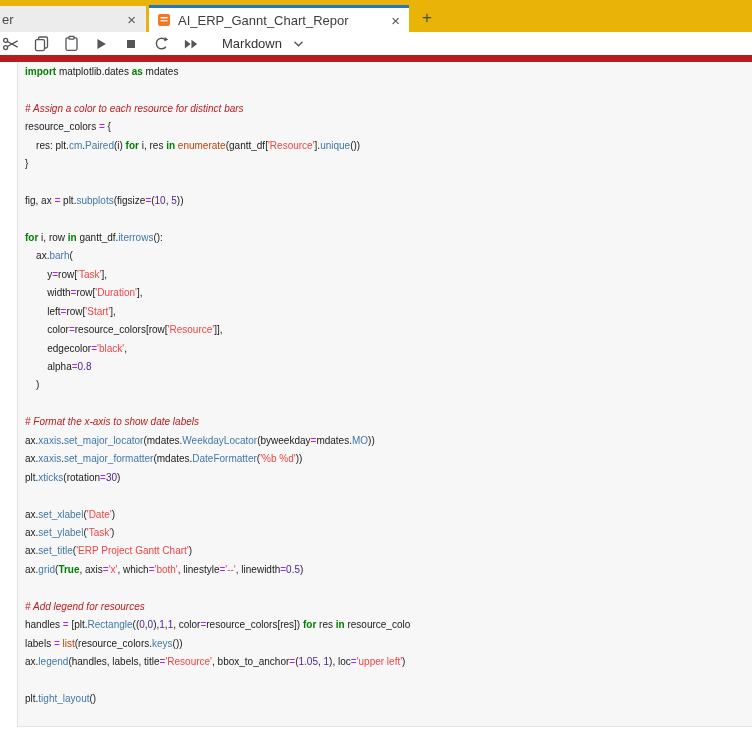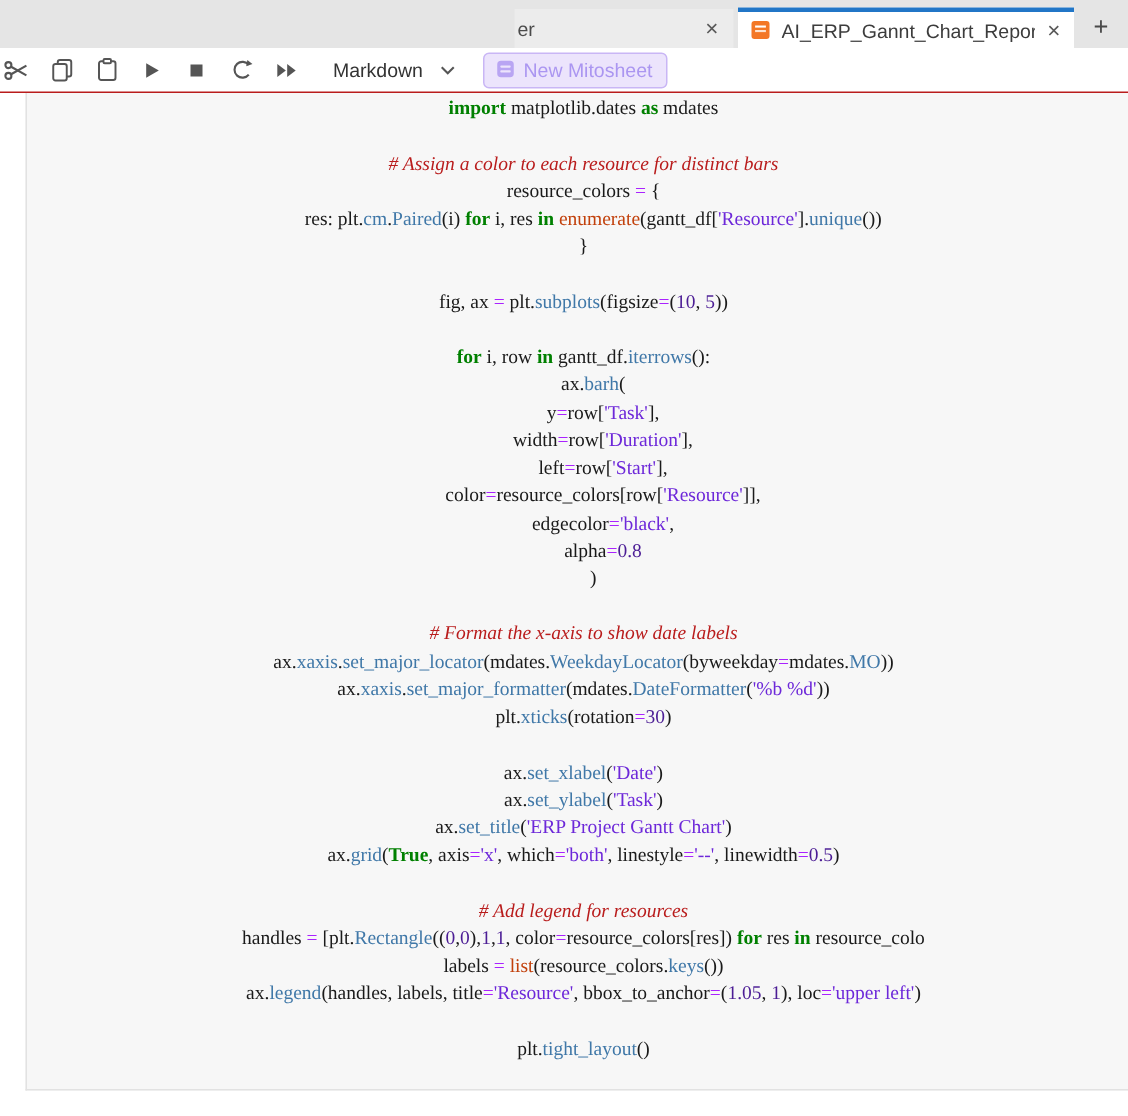--- a/index.html
+++ b/index.html
@@ -5,43 +5,43 @@
   * { box-sizing: border-box; }
   html,body { margin:0; padding:0; }
   body {
     width:752px; height:744px; position:relative; overflow:hidden;
     background:#ffffff; font-family:"Liberation Sans", sans-serif;
   }
 
   
   .tabbar {
     position:absolute; top:0; left:0; right:0; height:32px;
-    background:#e5e5e5; display:flex; align-items:flex-end;justify-content:flex-end;
+    background:#eab308; display:flex; align-items:flex-end;
   }
   .tab-prev {
     height:26px; width:146px; background:#ececec; color:#4a4a4a;
     display:flex; align-items:center; font-size:13px; padding:0 9px 0 2px;
   }
   .tab-prev .tab-label { flex:1; overflow:hidden; white-space:nowrap; }
   .tab-active {
-    height:27px; width:224px; margin-left:3px; background:#ffffff;
+    height:27px; width:260px; margin-left:3px; background:#ffffff;
     border-top:3px solid #2176c7; display:flex; align-items:center;
     gap:7px; padding:0 8px; font-size:13px; color:#3c3c3c;
   }
   .tab-active .tab-label { flex:1; overflow:hidden; white-space:nowrap; }
   .tab-close { color:#5a5a5a; font-size:15px; line-height:1; cursor:pointer; padding:0 1px; }
   .tab-new {
     width:36px; text-align:center; color:#4a4a4a; font-size:17px;
     align-self:center; margin-top:4px; cursor:pointer;
   }
 
   
   .toolbar {
     position:absolute; top:32px; left:0; right:0; height:30px;
-    background:#ffffff; border-bottom:1px solid #b91c1c;
+    background:#ffffff; border-bottom:7px solid #b91c1c;
     display:flex; align-items:center;
   }
   .tbtn {
     width:30px; height:26px; display:flex; align-items:center;
     justify-content:center; color:#555; cursor:pointer; flex:0 0 auto;
   }
   .tbtn:first-child { margin-left:-4px; }
   .tbtn svg { display:block; }
   .celltype {
     margin-left:16px; display:flex; align-items:center; gap:11px;
@@ -54,29 +54,29 @@
   }
 
   
   .notebook { position:absolute; top:62px; left:0; right:0; bottom:0; background:#fff; }
   .cell {
     position:absolute; top:0; left:17px; right:-2px; height:665px;
     background:#f7f7f7; border:1px solid #e2e2e2; border-top:none;
     overflow:hidden;
   }
   .code {
-    font-family:Liberation Serif, serif;
-    font-size:13px; line-height:18.45px; color:#1a1a1a;
-    padding:1px 0 0 7px; white-space:pre;text-align:center;
+    font-family:Liberation Sans, sans-serif;
+    font-size:10px; line-height:18.45px; color:#1a1a1a;
+    padding:1px 0 0 7px; white-space:pre;
   }
   .cl { height:18.45px; }
   .t-kw { color:#008000; font-weight:bold; }
   .t-bi { color:#c2410c; }
   .t-cm { color:#b91c1c; font-style:italic; }
-  .t-st { color:#6d28d9; }
+  .t-st { color:#ef4444; }
   .t-nu { color:#4c1d95; }
   .t-op { color:#aa22ff; }
   .t-pr { color:#4078a8;margin-top:28px; }
   .t-pl { color:#1a1a1a; }
 </style>
 </head>
 <body>
 
 <div class="tabbar">
   <div class="tab-prev">
@@ -157,30 +157,20 @@
 
   <div class="celltype">
     <span>Markdown</span>
     <span>
       <svg width="11" height="8" viewBox="0 0 11 8" stroke="#555" stroke-width="1.4" fill="none">
         <polyline points="1.5,1.8 5.5,5.8 9.5,1.8"></polyline>
       </svg>
     </span>
   </div>
 
-  <div class="mito-btn">
-    <span style="display:flex;">
-      <svg width="12" height="12" viewBox="0 0 12 12">
-        <rect x="0.5" y="0.5" width="11" height="11" rx="2.5" fill="#b9a5f3"></rect>
-        <rect x="2.5" y="3.6" width="7" height="1.5" rx="0.7" fill="#ece4fc"></rect>
-        <rect x="2.5" y="6.9" width="7" height="1.5" rx="0.7" fill="#ece4fc"></rect>
-      </svg>
-    </span>
-    <span>New Mitosheet</span>
-  </div>
 </div>
 
 <div class="notebook">
   <div class="cell">
     <div class="code"><div class="cl"><span class="t-kw">import</span><span class="t-pl"> matplotlib.dates </span><span class="t-kw">as</span><span class="t-pl"> mdates</span></div><div class="cl">&nbsp;</div><div class="cl"><span class="t-cm"># Assign a color to each resource for distinct bars</span></div><div class="cl"><span class="t-pl">resource_colors </span><span class="t-op">=</span><span class="t-pl"> {</span></div><div class="cl"><span class="t-pl">    res: plt.</span><span class="t-pr">cm</span><span class="t-pl">.</span><span class="t-pr">Paired</span><span class="t-pl">(i) </span><span class="t-kw">for</span><span class="t-pl"> i, res </span><span class="t-kw">in</span><span class="t-pl"> </span><span class="t-bi">enumerate</span><span class="t-pl">(gantt_df[</span><span class="t-st">'Resource'</span><span class="t-pl">].</span><span class="t-pr">unique</span><span class="t-pl">())</span></div><div class="cl"><span class="t-pl">}</span></div><div class="cl">&nbsp;</div><div class="cl"><span class="t-pl">fig, ax </span><span class="t-op">=</span><span class="t-pl"> plt.</span><span class="t-pr">subplots</span><span class="t-pl">(figsize</span><span class="t-op">=</span><span class="t-pl">(</span><span class="t-nu">10</span><span class="t-pl">, </span><span class="t-nu">5</span><span class="t-pl">))</span></div><div class="cl">&nbsp;</div><div class="cl"><span class="t-kw">for</span><span class="t-pl"> i, row </span><span class="t-kw">in</span><span class="t-pl"> gantt_df.</span><span class="t-pr">iterrows</span><span class="t-pl">():</span></div><div class="cl"><span class="t-pl">    ax.</span><span class="t-pr">barh</span><span class="t-pl">(</span></div><div class="cl"><span class="t-pl">        y</span><span class="t-op">=</span><span class="t-pl">row[</span><span class="t-st">'Task'</span><span class="t-pl">],</span></div><div class="cl"><span class="t-pl">        width</span><span class="t-op">=</span><span class="t-pl">row[</span><span class="t-st">'Duration'</span><span class="t-pl">],</span></div><div class="cl"><span class="t-pl">        left</span><span class="t-op">=</span><span class="t-pl">row[</span><span class="t-st">'Start'</span><span class="t-pl">],</span></div><div class="cl"><span class="t-pl">        color</span><span class="t-op">=</span><span class="t-pl">resource_colors[row[</span><span class="t-st">'Resource'</span><span class="t-pl">]],</span></div><div class="cl"><span class="t-pl">        edgecolor</span><span class="t-op">=</span><span class="t-st">'black'</span><span class="t-pl">,</span></div><div class="cl"><span class="t-pl">        alpha</span><span class="t-op">=</span><span class="t-nu">0.8</span></div><div class="cl"><span class="t-pl">    )</span></div><div class="cl">&nbsp;</div><div class="cl"><span class="t-cm"># Format the x-axis to show date labels</span></div><div class="cl"><span class="t-pl">ax.</span><span class="t-pr">xaxis</span><span class="t-pl">.</span><span class="t-pr">set_major_locator</span><span class="t-pl">(mdates.</span><span class="t-pr">WeekdayLocator</span><span class="t-pl">(byweekday</span><span class="t-op">=</span><span class="t-pl">mdates.</span><span class="t-pr">MO</span><span class="t-pl">))</span></div><div class="cl"><span class="t-pl">ax.</span><span class="t-pr">xaxis</span><span class="t-pl">.</span><span class="t-pr">set_major_formatter</span><span class="t-pl">(mdates.</span><span class="t-pr">DateFormatter</span><span class="t-pl">(</span><span class="t-st">'%b %d'</span><span class="t-pl">))</span></div><div class="cl"><span class="t-pl">plt.</span><span class="t-pr">xticks</span><span class="t-pl">(rotation</span><span class="t-op">=</span><span class="t-nu">30</span><span class="t-pl">)</span></div><div class="cl">&nbsp;</div><div class="cl"><span class="t-pl">ax.</span><span class="t-pr">set_xlabel</span><span class="t-pl">(</span><span class="t-st">'Date'</span><span class="t-pl">)</span></div><div class="cl"><span class="t-pl">ax.</span><span class="t-pr">set_ylabel</span><span class="t-pl">(</span><span class="t-st">'Task'</span><span class="t-pl">)</span></div><div class="cl"><span class="t-pl">ax.</span><span class="t-pr">set_title</span><span class="t-pl">(</span><span class="t-st">'ERP Project Gantt Chart'</span><span class="t-pl">)</span></div><div class="cl"><span class="t-pl">ax.</span><span class="t-pr">grid</span><span class="t-pl">(</span><span class="t-kw">True</span><span class="t-pl">, axis</span><span class="t-op">=</span><span class="t-st">'x'</span><span class="t-pl">, which</span><span class="t-op">=</span><span class="t-st">'both'</span><span class="t-pl">, linestyle</span><span class="t-op">=</span><span class="t-st">'--'</span><span class="t-pl">, linewidth</span><span class="t-op">=</span><span class="t-nu">0.5</span><span class="t-pl">)</span></div><div class="cl">&nbsp;</div><div class="cl"><span class="t-cm"># Add legend for resources</span></div><div class="cl"><span class="t-pl">handles </span><span class="t-op">=</span><span class="t-pl"> [plt.</span><span class="t-pr">Rectangle</span><span class="t-pl">((</span><span class="t-nu">0</span><span class="t-pl">,</span><span class="t-nu">0</span><span class="t-pl">),</span><span class="t-nu">1</span><span class="t-pl">,</span><span class="t-nu">1</span><span class="t-pl">, color</span><span class="t-op">=</span><span class="t-pl">resource_colors[res]) </span><span class="t-kw">for</span><span class="t-pl"> res </span><span class="t-kw">in</span><span class="t-pl"> resource_colo</span></div><div class="cl"><span class="t-pl">labels </span><span class="t-op">=</span><span class="t-pl"> </span><span class="t-bi">list</span><span class="t-pl">(resource_colors.</span><span class="t-pr">keys</span><span class="t-pl">())</span></div><div class="cl"><span class="t-pl">ax.</span><span class="t-pr">legend</span><span class="t-pl">(handles, labels, title</span><span class="t-op">=</span><span class="t-st">'Resource'</span><span class="t-pl">, bbox_to_anchor</span><span class="t-op">=</span><span class="t-pl">(</span><span class="t-nu">1.05</span><span class="t-pl">, </span><span class="t-nu">1</span><span class="t-pl">), loc</span><span class="t-op">=</span><span class="t-st">'upper left'</span><span class="t-pl">)</span></div><div class="cl">&nbsp;</div><div class="cl"><span class="t-pl">plt.</span><span class="t-pr">tight_layout</span><span class="t-pl">()</span></div></div>
   </div>
 
 </div>
 
 </body></html>

